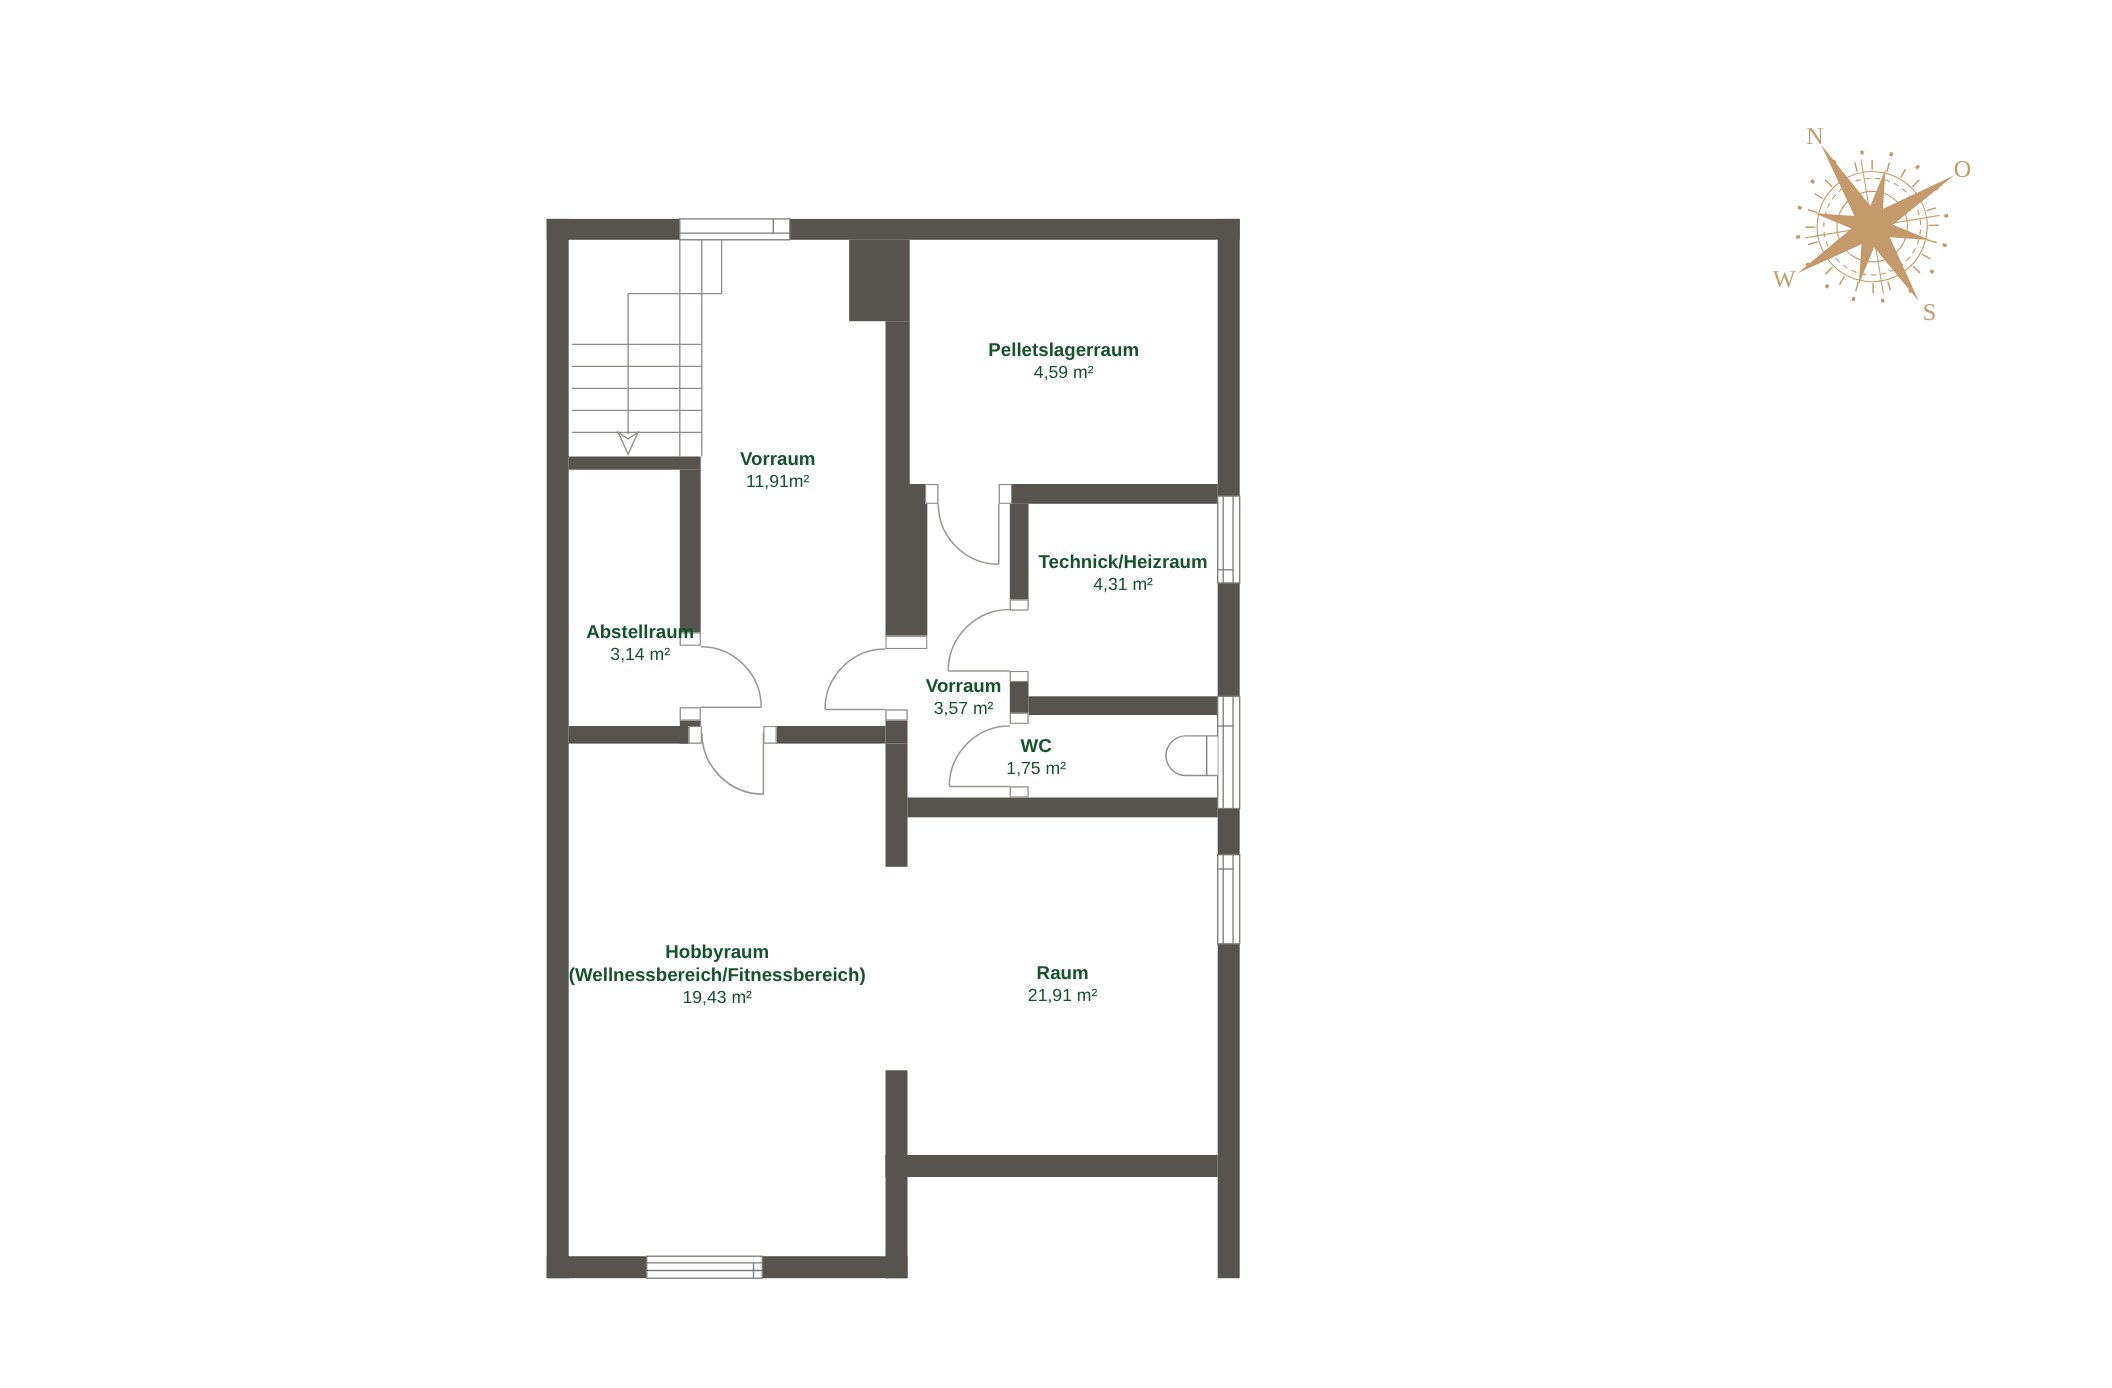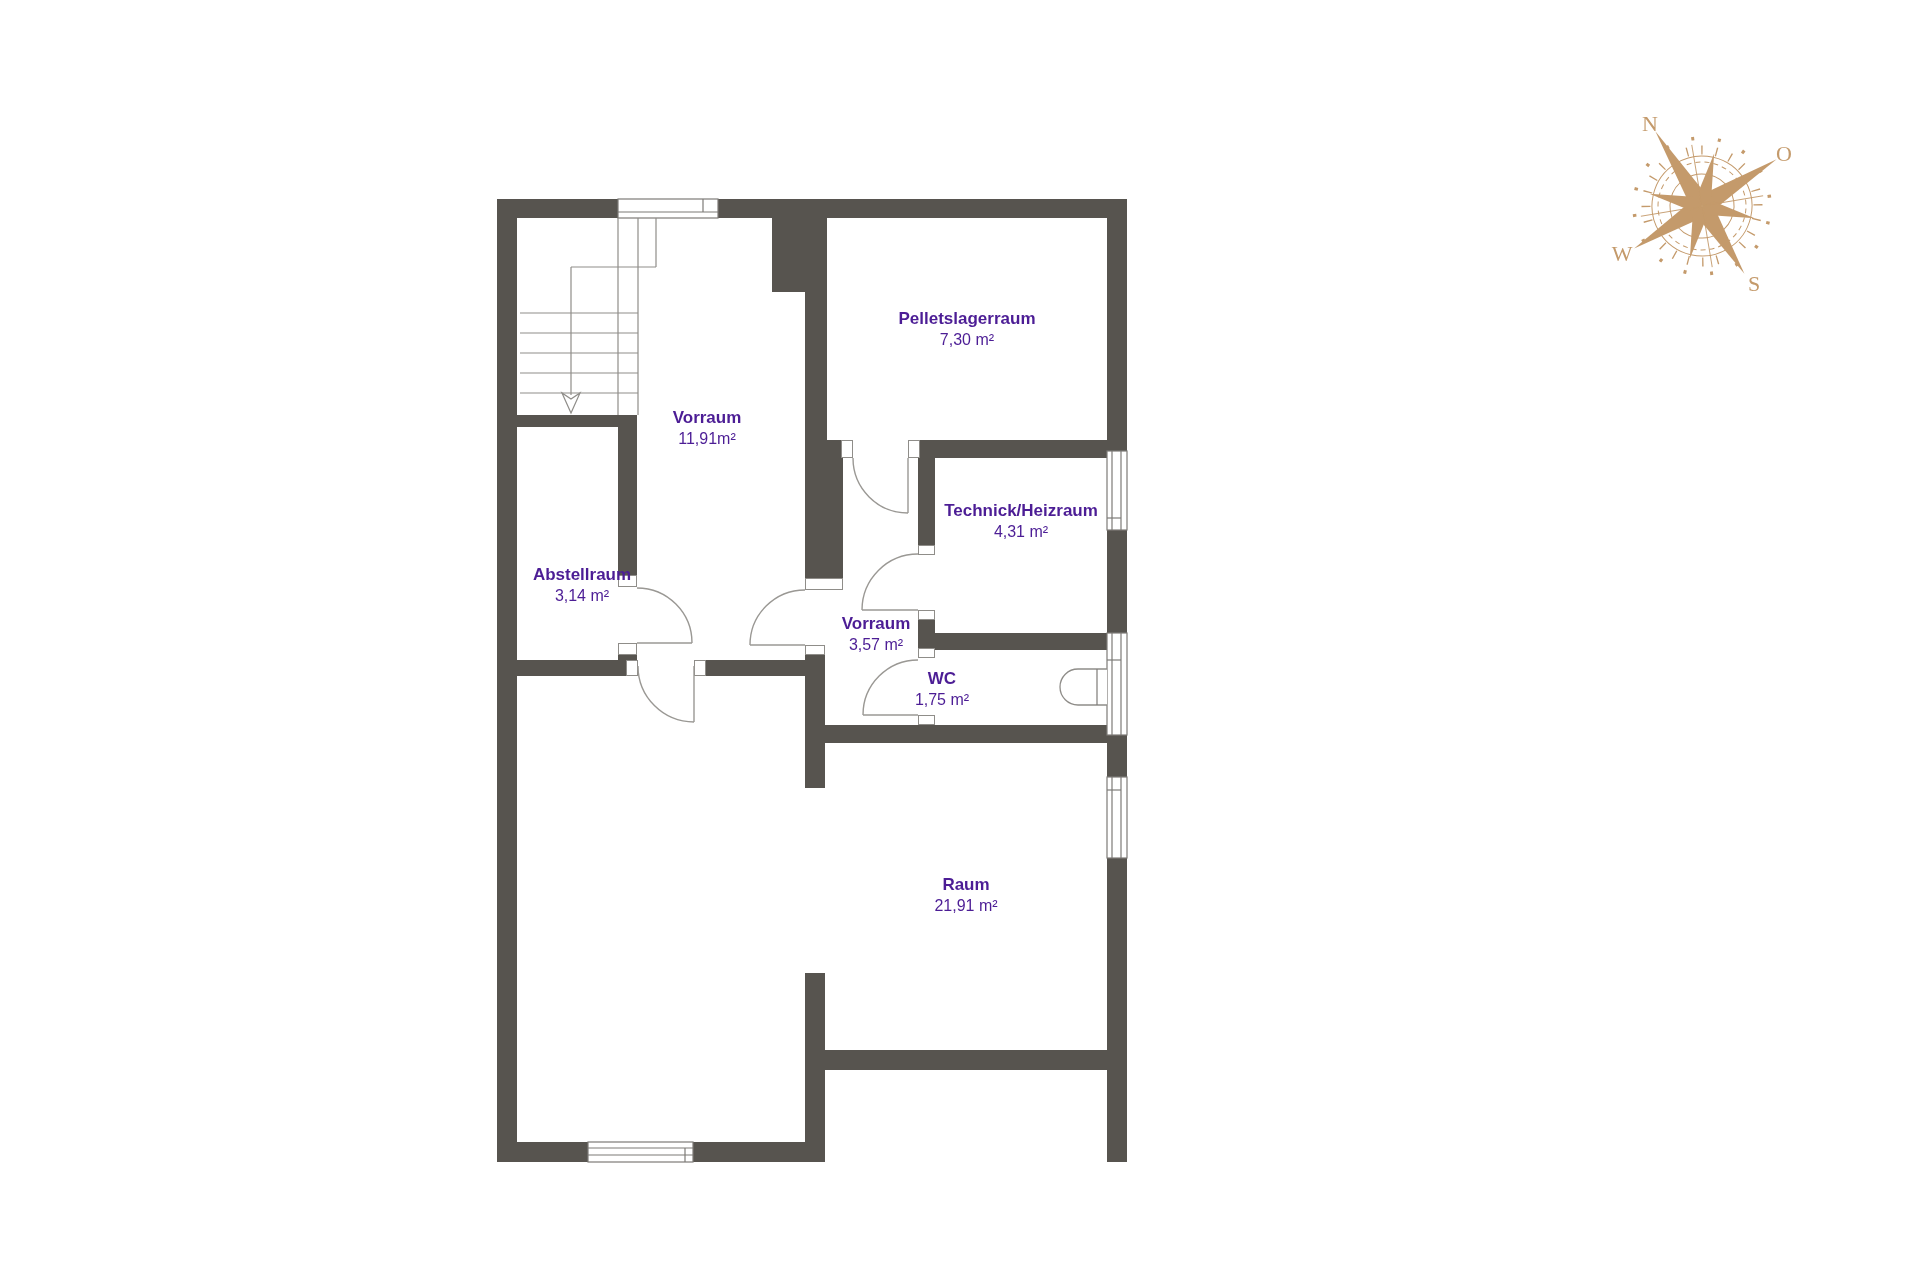--- a/index.html
+++ b/index.html
@@ -6,21 +6,21 @@
   #canvas{position:relative;width:1920px;height:1262px;background:#ffffff;overflow:hidden;
           font-family:"Liberation Sans", sans-serif;}
   .wall{position:absolute;background:var(--wall,#57544f);}
   .cap{position:absolute;background:#ffffff;border:1px solid #8f8d89;box-sizing:border-box;}
   #overlay{position:absolute;left:0;top:0;width:1920px;height:1262px;pointer-events:none;}
   .thin{stroke:#8f8d89;stroke-width:1.2;fill:none;}
   .arc{stroke:#9a9894;stroke-width:1.4;fill:none;}
   .winline{stroke:#7d7b77;stroke-width:1.2;fill:none;}
   .winbox{fill:#ffffff;stroke:#7d7b77;stroke-width:1.2;}
   .fixture{fill:#ffffff;stroke:#8f8d89;stroke-width:1.3;}
-  .roomlabel{position:absolute;transform:translateX(-50%);text-align:center;color:#4c1d95;
+  .roomlabel{position:absolute;transform:translateX(-50%);text-align:center;color:#14532d;
              white-space:nowrap;line-height:21px;}
   .roomlabel .nm{font-size:17px;font-weight:bold;}
   .roomlabel .ar{font-size:16px;font-weight:normal;}
   .cring{fill:none;stroke:var(--compass,#c49a6b);}
   .cstar{fill:var(--compass,#c49a6b);stroke:none;}
   .cletter{fill:var(--compass,#c49a6b);font-family:"Liberation Serif",serif;font-size:22px;
            text-anchor:middle;}
 </style>
 </head>
 <body>
@@ -181,36 +181,41 @@
       <text class="cletter" x="-80" y="55">W</text>
     </g>
   </svg>
 
   <div class="roomlabel" style="left:707px;top:407px">
     <div class="nm">Vorraum</div>
     <div class="ar">11,91m²</div>
   </div>
   <div class="roomlabel" style="left:967px;top:308px">
     <div class="nm">Pelletslagerraum</div>
-    <div class="ar">7,30 m²</div>
+    <div class="ar">4,59 m²</div>
   </div>
   <div class="roomlabel" style="left:1021px;top:500px">
     <div class="nm">Technick/Heizraum</div>
     <div class="ar">4,31 m²</div>
   </div>
   <div class="roomlabel" style="left:582px;top:564px">
     <div class="nm">Abstellraum</div>
     <div class="ar">3,14 m²</div>
   </div>
   <div class="roomlabel" style="left:876px;top:613px">
     <div class="nm">Vorraum</div>
     <div class="ar">3,57 m²</div>
   </div>
   <div class="roomlabel" style="left:942px;top:668px">
     <div class="nm">WC</div>
     <div class="ar">1,75 m²</div>
   </div>
+  <div class="roomlabel" style="left:652px;top:855px">
+    <div class="nm">Hobbyraum</div>
+    <div class="nm">(Wellnessbereich/Fitnessbereich)</div>
+    <div class="ar">19,43 m²</div>
+  </div>
   <div class="roomlabel" style="left:966px;top:874px">
     <div class="nm">Raum</div>
     <div class="ar">21,91 m²</div>
   </div>
 
 </div>
 
 </body></html>

